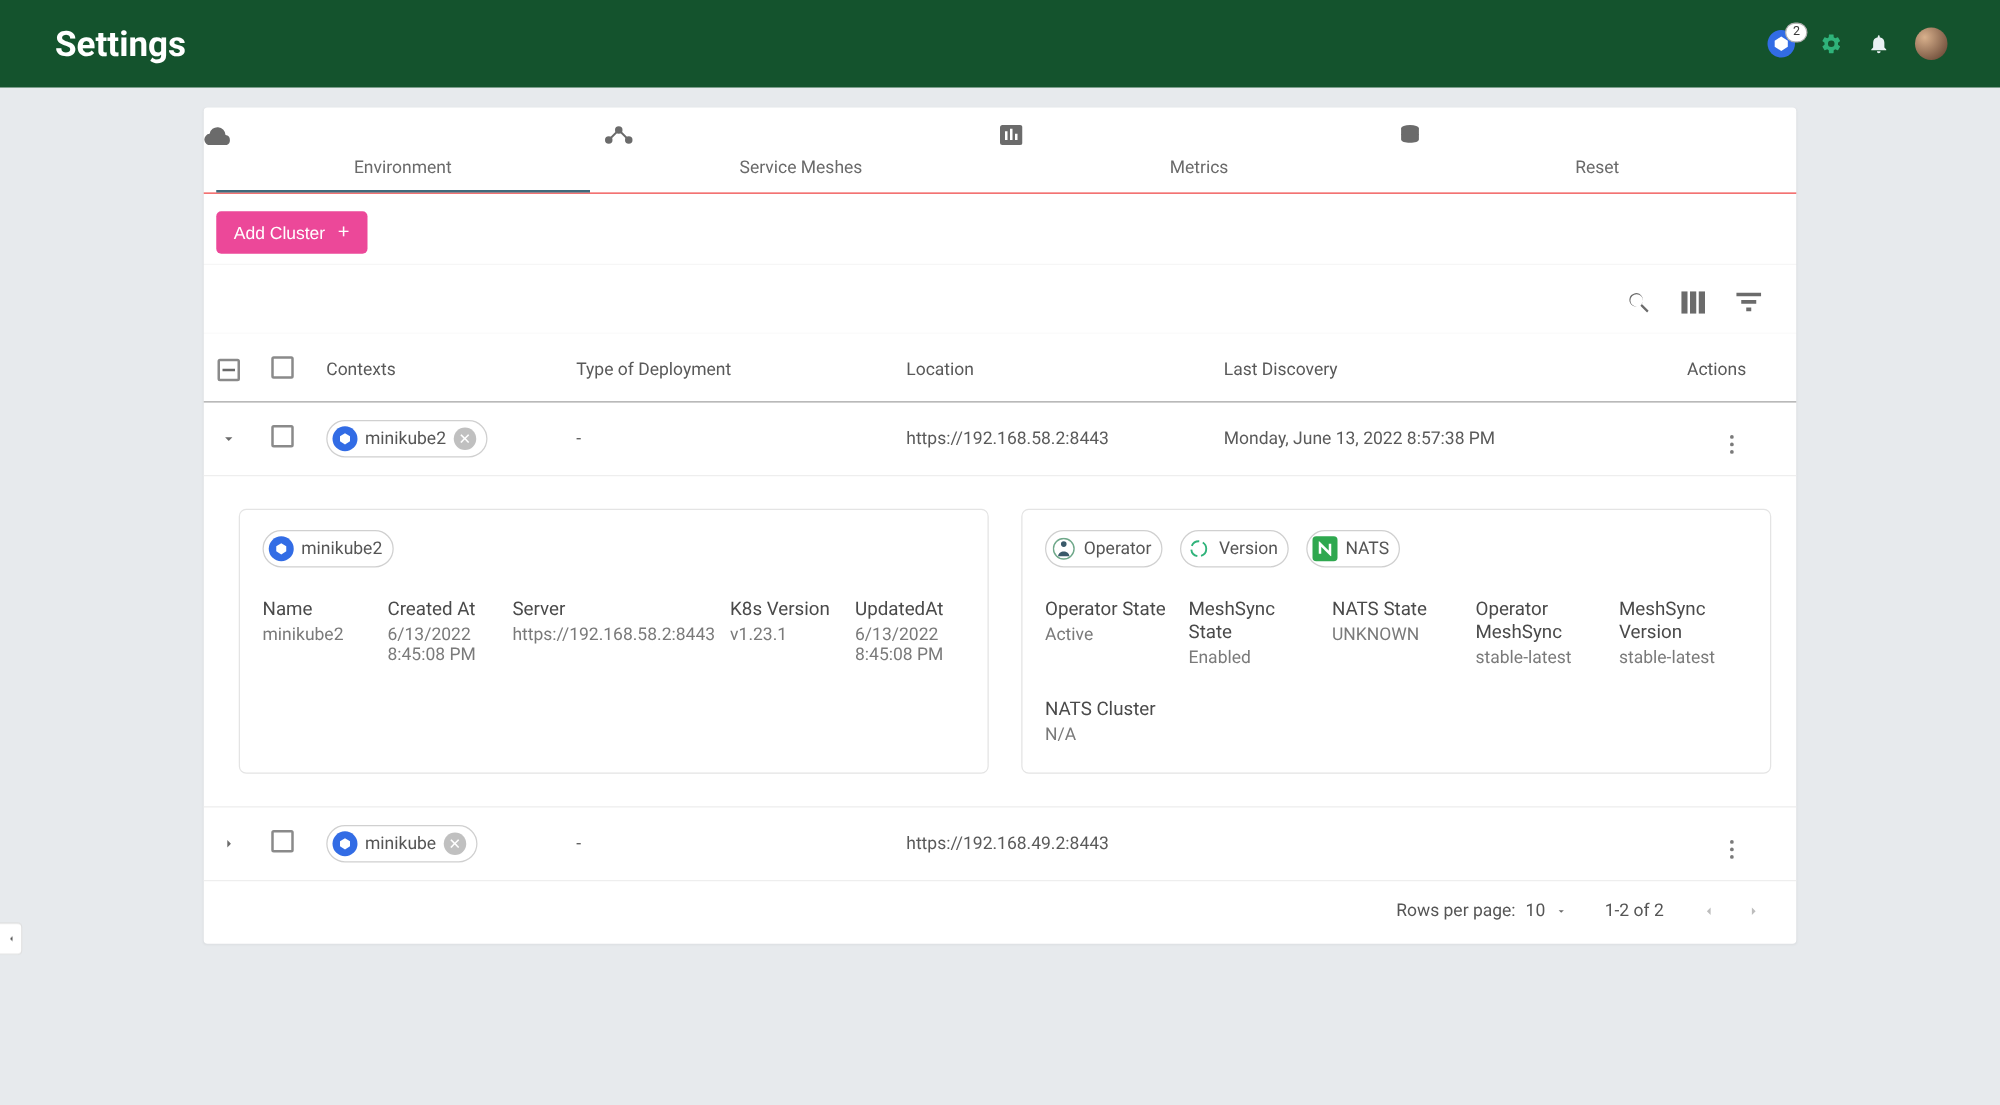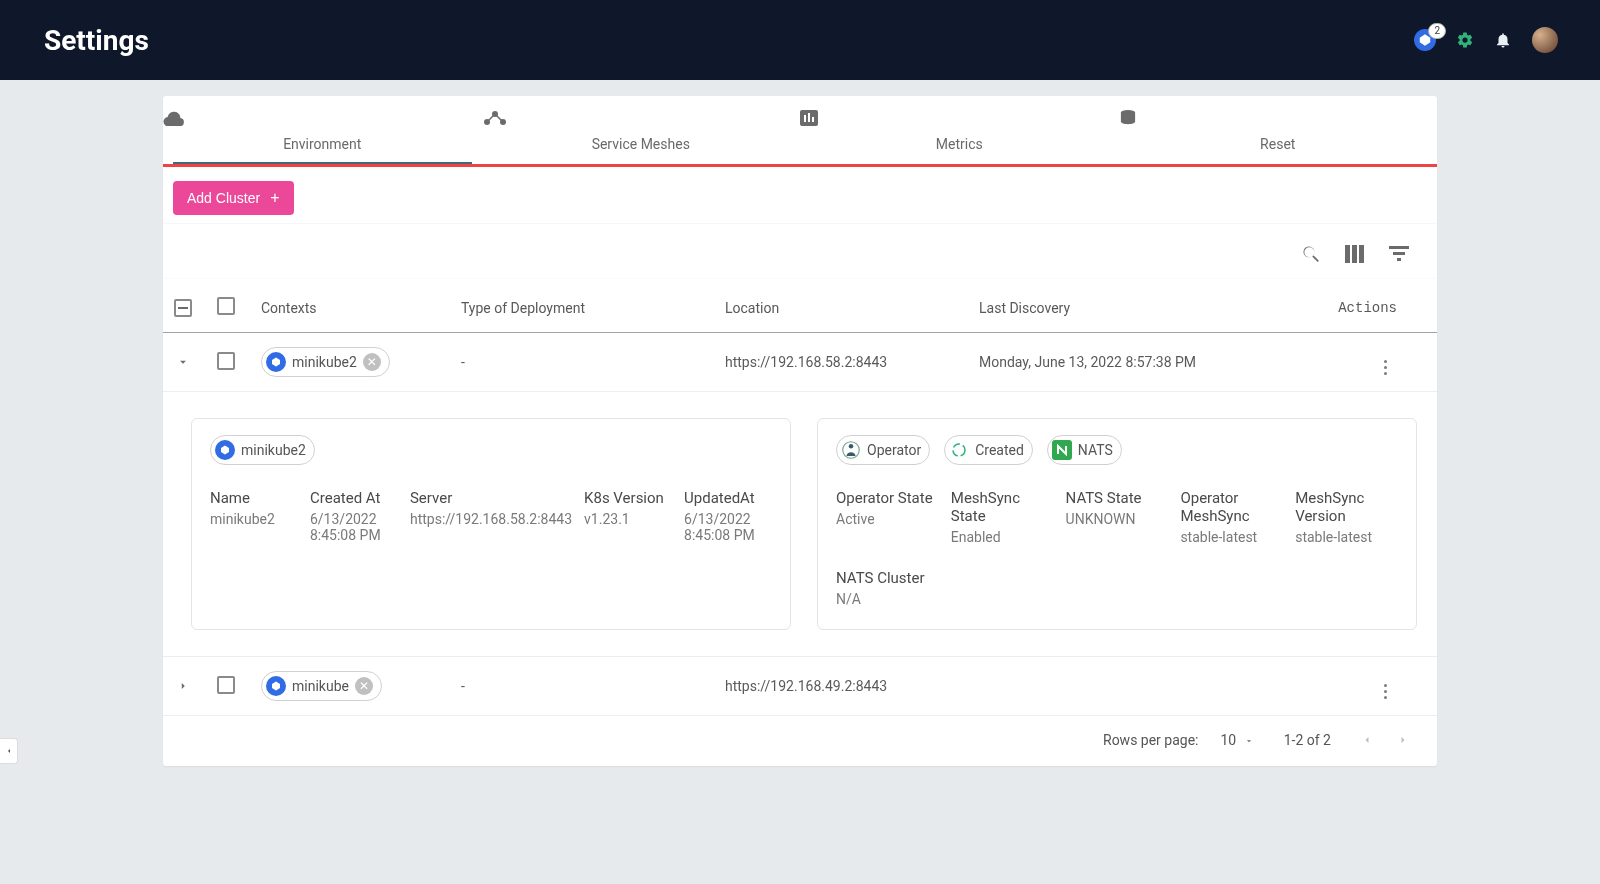--- a/index.html
+++ b/index.html
@@ -1,54 +1,54 @@
 <!DOCTYPE html>
 <html><head>
 <meta charset="utf-8">
 <style>
   * { box-sizing: border-box; margin: 0; padding: 0; }
   body { font-family: -apple-system, BlinkMacSystemFont, "Segoe UI", Roboto, Helvetica, Arial, sans-serif; background: #e7eaed; color: #5a5a5a; font-size: 14px; }
-  .topbar { background: #0f172a; color: #fff; height: 80px; display: flex; align-items: center; justify-content: space-between; padding: 0 42px 0 44px; }
+  .topbar { background: #14532d; color: #fff; height: 70px; display: flex; align-items: center; justify-content: space-between; padding: 0 42px 0 44px; }
   .title { font-size: 28px; font-weight: 700; }
   .topright { display: flex; align-items: center; gap: 20px; }
   .topicon { position: relative; display: inline-flex; align-items: center; justify-content: center; }
   .k8sbadge { background: #326ce5; width: 22px; height: 22px; border-radius: 50%; display: flex; align-items: center; justify-content: center; position: relative; }
   .k8sbadge::after { content: attr(data-count); position: absolute; top: -6px; right: -10px; background: #fff; color: #3a3a3a; border-radius: 8px; font-size: 10px; padding: 0 5px; line-height: 14px; border: 1px solid #b0b0b0; }
   .avatar { width: 26px; height: 26px; border-radius: 50%; background: radial-gradient(circle at 30% 30%, #d8b08c, #5a3a2a); }
   .content { padding: 16px 0; }
   .card { background: #fff; margin: 0 auto; width: 1274px; max-width: 1274px; border-radius: 3px; box-shadow: 0 1px 2px rgba(0,0,0,0.05); }
-  .tabs { display: flex; border-bottom: 3px solid #ef4444; }
+  .tabs { display: flex; border-bottom: 1px solid #ef4444; }
   .tab { flex: 1; text-align: center; padding: 14px 0 12px; cursor: pointer; color: #6a6a6a; position: relative; }
   .tab .tabicon { display: block; margin: 0 auto 8px; height: 18px; }
   .tab.active::after { content: ""; position: absolute; left: 10px; right: 10px; bottom: 0; height: 2px; background: #3f6a7b; }
   .subhdr { padding: 14px 10px 8px 10px; }
   .addbtn { background: #ec4899; color: #fff; border: none; border-radius: 4px; padding: 9px 14px; font-size: 14px; display: inline-flex; align-items: center; gap: 10px; cursor: pointer; }
   .addbtn .plus { font-size: 16px; line-height: 14px; }
   .toolbar { display: flex; justify-content: flex-end; gap: 24px; padding: 10px 28px 4px; border-top: 1px solid rgba(0,0,0,0.03); border-bottom: 1px solid rgba(0,0,0,0.02); height: 56px; align-items: center; }
   .headrow { display: grid; grid-template-columns: 44px 44px 200px 264px 254px 332px auto; align-items: center; padding: 18px 20px 14px 10px; color: #595959; font-size: 14px; border-bottom: 1px solid #a3a3a3; }
-  .headrow .act { text-align: right; padding-right: 20px; font-family: Liberation Mono, monospace; }
+  .headrow .act { text-align: right; padding-right: 20px; }
   .row { display: grid; grid-template-columns: 44px 44px 200px 264px 254px 332px auto; align-items: center; padding: 14px 20px 14px 10px; border-bottom: 1px solid #eee; }
   .row .act { text-align: right; padding-right: 30px; }
   .checkbox { width: 18px; height: 18px; border: 2px solid #8a8a8a; border-radius: 2px; display: inline-block; }
   .expander { width: 20px; height: 20px; display: inline-flex; align-items: center; justify-content: center; }
   .chip { display: inline-flex; align-items: center; border-radius: 16px; border: 1px solid #d0d0d0; padding: 4px 8px 4px 4px; font-size: 14px; gap: 6px; color: #555; background: #fff; }
   .chip .cicon { width: 20px; height: 20px; border-radius: 50%; display: inline-flex; align-items: center; justify-content: center; }
   .chip .close { width: 18px; height: 18px; border-radius: 50%; background: #c0c0c0; color: #fff; font-size: 12px; line-height: 18px; text-align: center; }
   .dots { display: inline-flex; flex-direction: column; gap: 3px; }
   .dots span { width: 3px; height: 3px; background: #7a7a7a; border-radius: 50%; display: block; }
   .details { display: flex; gap: 26px; padding: 26px 20px 26px 28px; border-bottom: 1px solid #ededed; }
   .panel { border: 1px solid #e4e4e4; border-radius: 6px; padding: 16px 18px 22px; }
   .panel.left { flex: 1; }
   .panel.right { flex: 1; }
   .panelchips { display: flex; gap: 14px; margin-bottom: 24px; }
   .kvgrid { display: grid; grid-template-columns: 1fr 1fr 1fr 1fr 1fr; row-gap: 24px; column-gap: 12px; }
   .kv .k { color: #4a4a4a; font-size: 15px; margin-bottom: 4px; }
   .kv .v { color: #7a7a7a; font-size: 14px; }
   .pager { display: flex; justify-content: flex-end; align-items: center; gap: 30px; padding: 16px 28px 18px; color: #555; }
-  .pager .rpp { display: flex; align-items: center; gap: 22px; text-align: center; }
+  .pager .rpp { display: flex; align-items: center; gap: 8px; text-align: center; }
   .pager .nav { display: flex; gap: 24px; }
   .sidehandle { position: fixed; left: 0; bottom: 120px; width: 18px; height: 26px; background: #fff; border: 1px solid #ddd; border-left: none; border-radius: 0 4px 4px 0; display: flex; align-items: center; justify-content: center; color: #555; }
   .ghost { color: #999; }
   .indet { width: 18px; height: 18px; border: 2px solid #8a8a8a; border-radius: 2px; display: inline-flex; align-items: center; justify-content: center; }
   .indet::after { content: ""; width: 10px; height: 2px; background: #6a6a6a; }
   svg { display: block; }
 </style>
 </head>
 <body>
 
@@ -243,21 +243,21 @@
                 </svg>
             </span>
             <span>Operator</span>
           </span>
           <span class="chip">
             <span class="cicon">
               <svg width="18" height="18" viewBox="0 0 24 24">
                   <circle cx="12" cy="12" r="8" fill="none" stroke="#2fb37a" stroke-width="2" stroke-dasharray="10 4"></circle>
                 </svg>
             </span>
-            <span>Created</span>
+            <span>Version</span>
           </span>
           <span class="chip">
             <span class="cicon" style="background:#2fa84f;border-radius:3px">
               <svg width="12" height="12" viewBox="0 0 12 12">
                   <path d="M2 10V2l8 8V2" stroke="#fff" stroke-width="2" fill="none"></path>
                 </svg>
             </span>
             <span>NATS</span>
           </span>
         </div>

